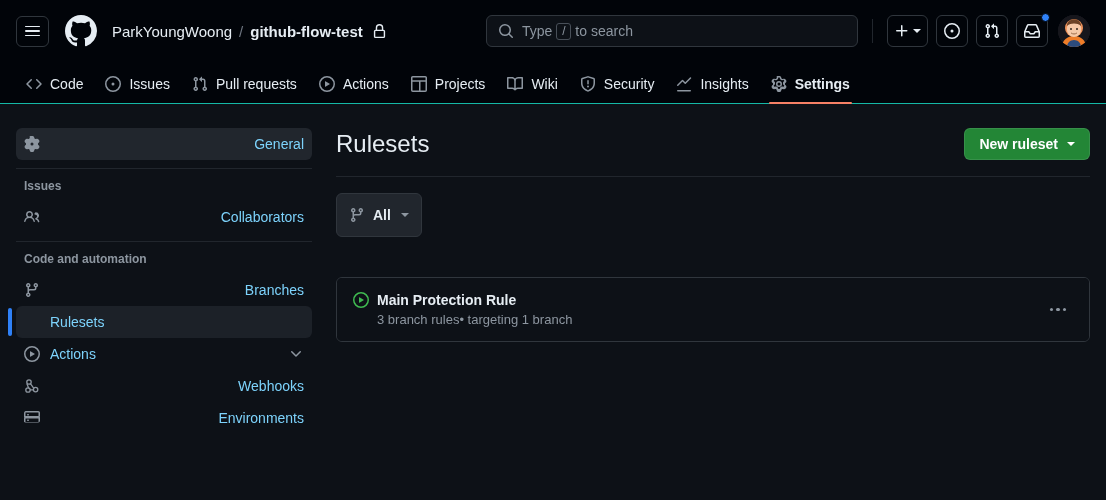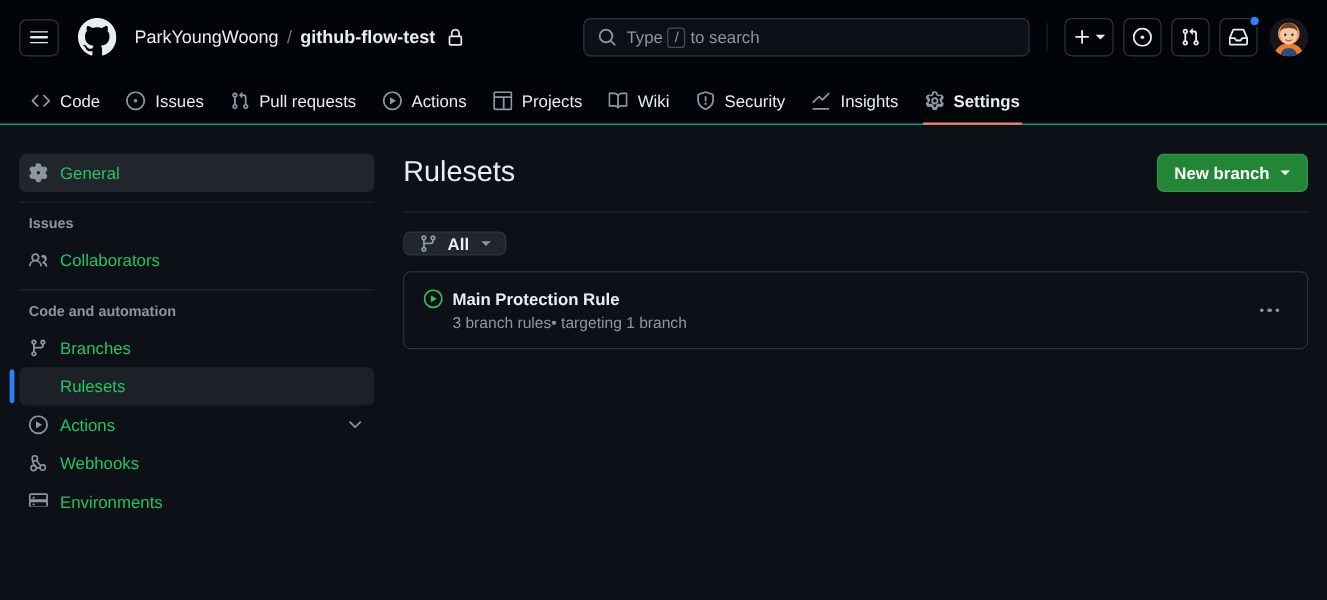--- a/index.html
+++ b/index.html
@@ -219,24 +219,25 @@
     width: 296px;
     flex: 0 0 296px;
   }
   .side-item {
     display: flex;
     align-items: center;
     gap: 10px;
     height: 32px;
     padding: 0 8px;
     border-radius: 6px;
-    color: #22c55e;
+    color: #7dd3fc;
     font-size: 14px;
     cursor: pointer;
     position: relative;
+    justify-content: space-between;
   }
   .side-item .s-ico {
     color: #8d96a0;
     display: flex;
     align-items: center;
     width: 16px;
     justify-content: center;
     flex: 0 0 16px;
   }
   .side-item.selected {
@@ -322,36 +323,36 @@
   .content-rule {
     height: 1px;
     background: #21262d;
     margin-bottom: 16px;
   }
 
   .filter-btn {
     background: #21262d;
     border: 1px solid #30363d;
     border-radius: 6px;
-    height: 20px;
+    height: 44px;
     padding: 0 12px;
     display: inline-flex;
     align-items: center;
     gap: 8px;
     color: #e6edf3;
     font-size: 14px;
     font-weight: bold;
     cursor: pointer;
     font-family: "Liberation Sans", sans-serif;
   }
   .filter-btn .f-ico { color: #8d96a0; display:flex; align-items:center; }
   .filter-btn .caret { color: #8d96a0; margin-left: 2px; }
 
   .ruleset-list {
-    margin-top: 12px;
+    margin-top: 40px;
     border: 1px solid #30363d;
     border-radius: 6px;
     overflow: hidden;
   }
   .ruleset-row {
     display: flex;
     align-items: center;
     padding: 14px 16px;
     background: #0d1117;
     gap: 10px;
@@ -659,21 +660,21 @@
       <span>Environments</span>
     </div>
 
   </div>
 
   <div class="content">
 
     <div class="content-head">
       <h1 class="page-title">Rulesets</h1>
       <button class="btn-primary">
-        <span>New branch</span>
+        <span>New ruleset</span>
         <span class="caret"></span>
       </button>
     </div>
 
     <div class="content-rule"></div>
 
     <button class="filter-btn">
       <span class="f-ico">
         <svg width="16" height="16" viewBox="0 0 16 16" fill="currentColor" aria-hidden="true">
             <path d="M9.5 3.25a2.25 2.25 0 1 1 3 2.122V6A2.5 2.5 0 0 1 10 8.5H6a1 1 0 0 0-1 1v1.128a2.251 2.251 0 1 1-1.5 0V5.372a2.25 2.25 0 1 1 1.5 0v1.836A2.493 2.493 0 0 1 6 7h4a1 1 0 0 0 1-1v-.628A2.25 2.25 0 0 1 9.5 3.25Zm-6 0a.75.75 0 1 0 1.5 0 .75.75 0 0 0-1.5 0Zm8.25-.75a.75.75 0 1 0 0 1.5.75.75 0 0 0 0-1.5ZM4.25 12a.75.75 0 1 0 0 1.5.75.75 0 0 0 0-1.5Z"></path>

